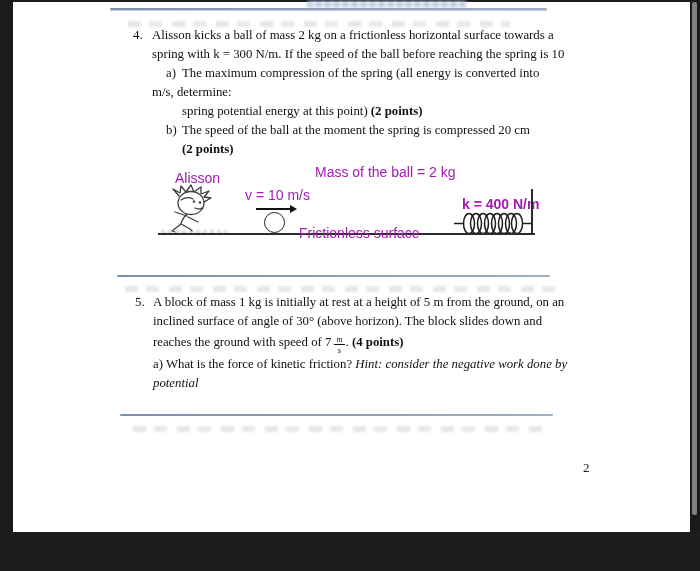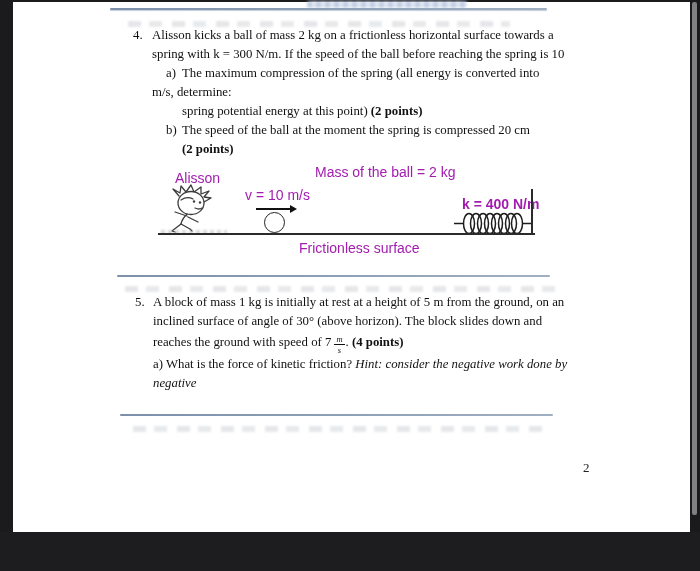--- a/index.html
+++ b/index.html
@@ -128,35 +128,35 @@
           <ellipse cx="36" cy="12.5" rx="5.5" ry="10"></ellipse>
           <ellipse cx="43" cy="12.5" rx="5.5" ry="10"></ellipse>
           <ellipse cx="50" cy="12.5" rx="5.5" ry="10"></ellipse>
           <ellipse cx="57" cy="12.5" rx="5.5" ry="10"></ellipse>
           <ellipse cx="63" cy="12.5" rx="5.5" ry="10"></ellipse>
           <path d="M69 12.5 H78"></path>
         </g>
       </svg>
       <div class="wall"></div>
       <div class="ground"></div>
-      <div class="dlabel" style="left:286px; top:238px;">Frictionless surface</div>
+      <div class="dlabel" style="left:286px; top:223px;">Frictionless surface</div>
     </div>
 
     <div class="problem" style="left:122px; top:291px; width:480px;">
       <span class="pnum">5.</span>
       <div class="tl ind-q5"><span>A block of mass 1 kg is initially at rest at a height of 5 m from the ground, on an</span></div>
       <div class="tl ind-q5"><span>inclined surface of angle of 30° (above horizon). The block slides down and</span></div>
       <div class="tl ind-q5 tall">
         <span>reaches the ground with speed of 7</span><span class="frac"><span class="num">m</span><span class="den">s</span></span><span>. </span><b>(4 points)</b>
       </div>
       <div class="tl ind-q5" style="margin-top:0;">
         <span>a) What is the force of kinetic friction? </span><i>Hint: consider the negative work done by</i>
       </div>
       <div class="tl ind-q5">
-        <i>negative</i>
+        <i>potential</i>
       </div>
     </div>
 
     <div class="page-num">2</div>
   </div>
 
   <div class="scrollbar-track">
     <div class="scrollbar-thumb"></div>
   </div>
   <div class="bottom-bar"></div>

